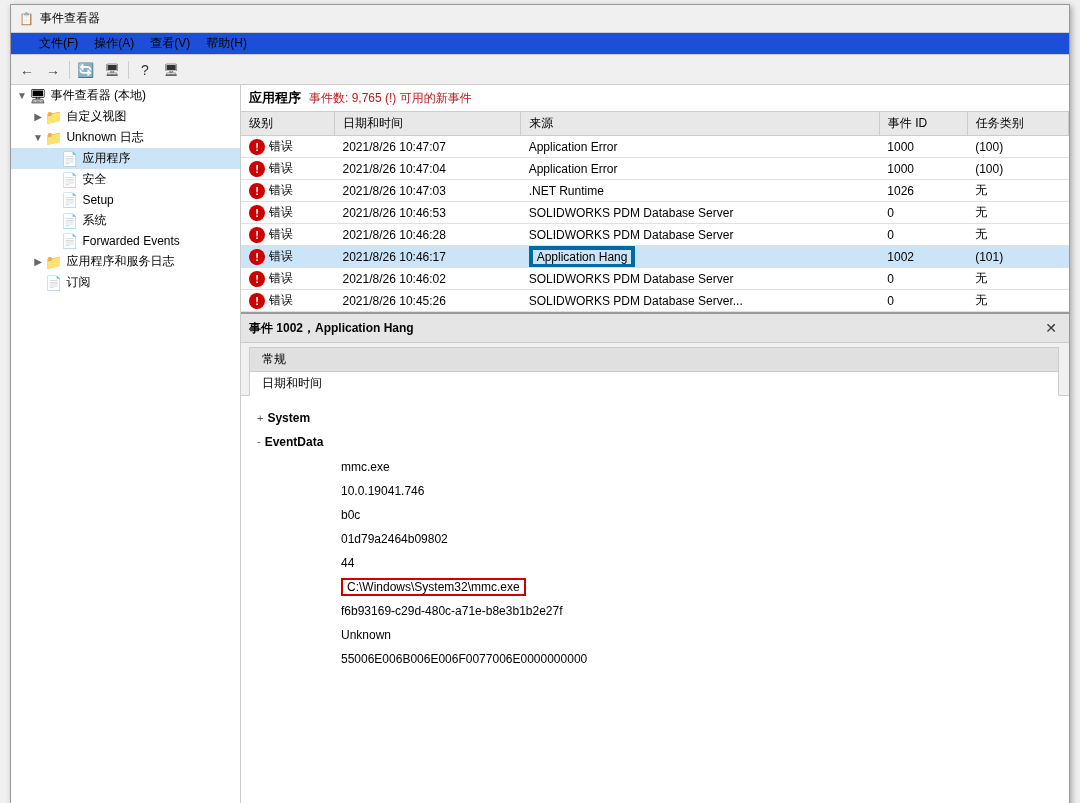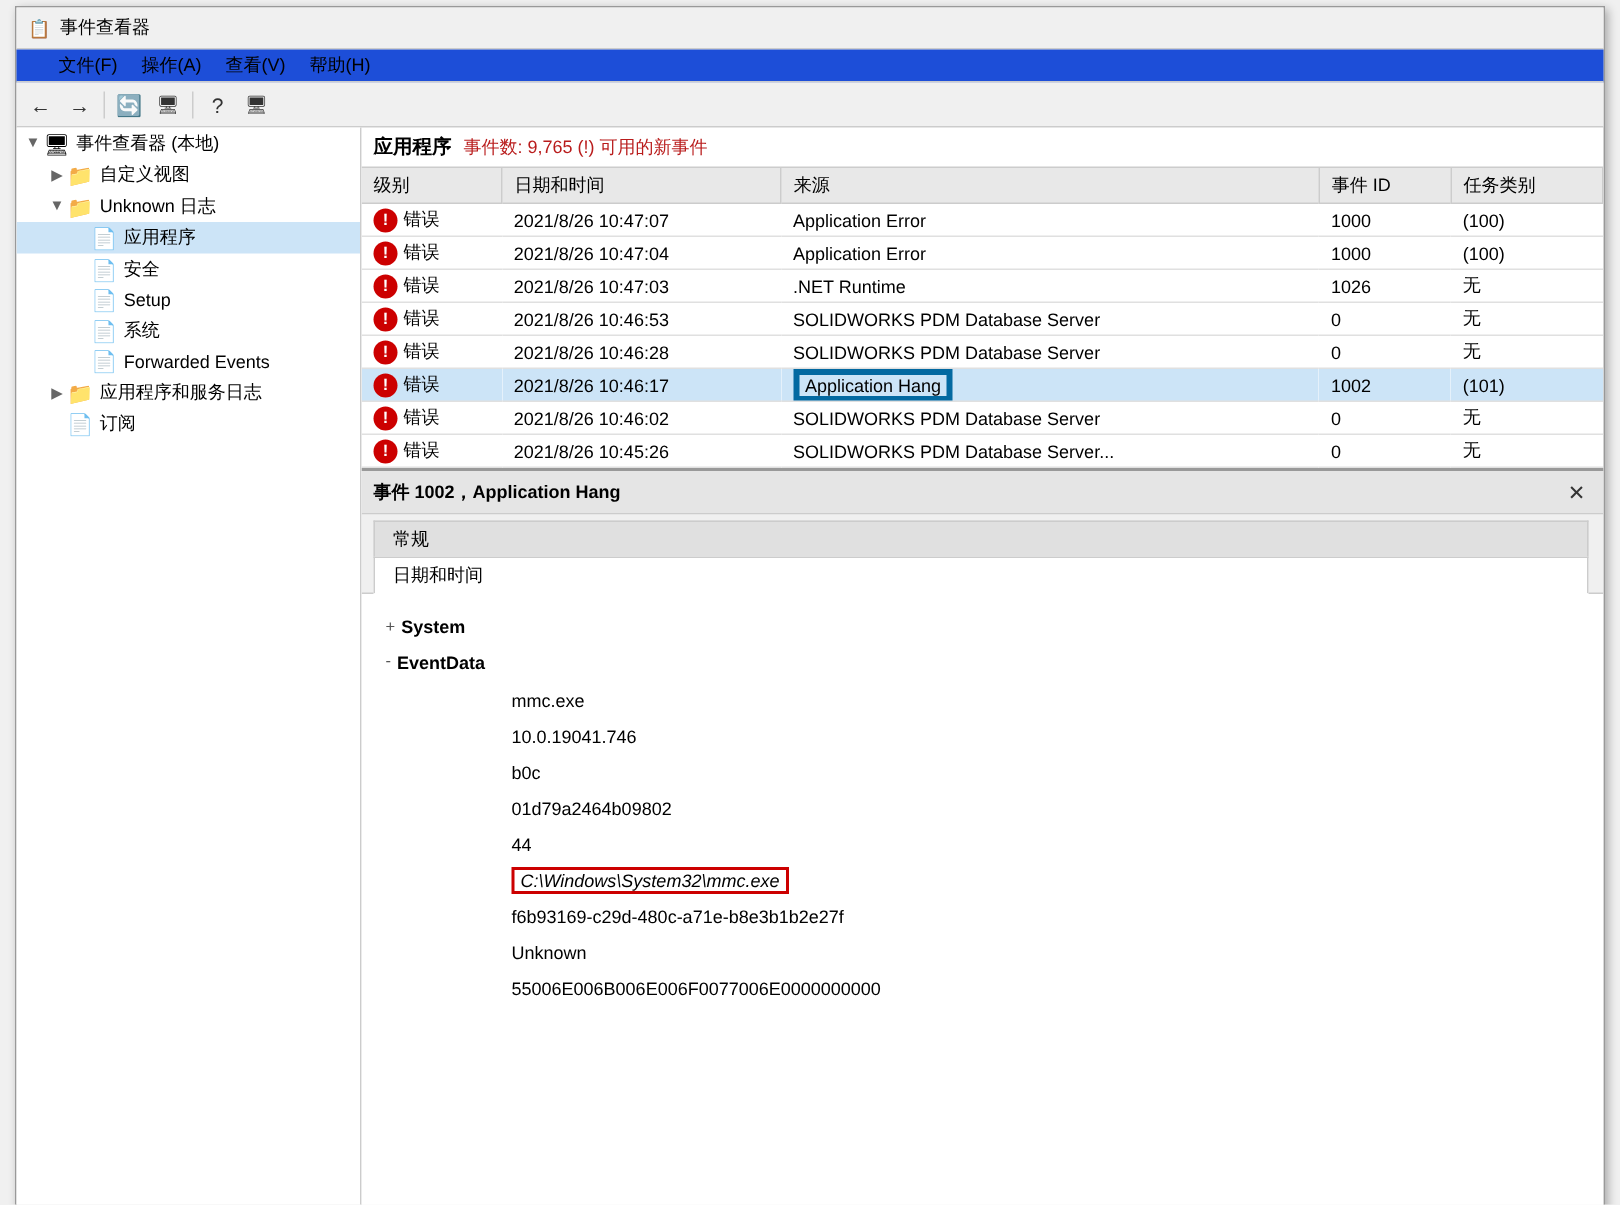--- a/index.html
+++ b/index.html
@@ -230,21 +230,20 @@
     .xml-toggle { cursor: pointer; color: #555; font-size: 11px; }
     .xml-key { font-weight: bold; }
     .xml-values { margin-left: 48px; line-height: 2; }
     .xml-value-line { display: block; font-size: 12px; margin-left: 36px; }
 
     
     .highlighted-value {
       border: 2px solid #cc0000;
       padding: 0 4px;
       display: inline;
-      font-style: italic;
     }
 
     
     ::-webkit-scrollbar { width: 14px; }
     ::-webkit-scrollbar-track { background: #f0f0f0; }
     ::-webkit-scrollbar-thumb { background: #c0c0c0; border: 1px solid #999; }
 
     
     .app-window {
       border: 1px solid #999;

